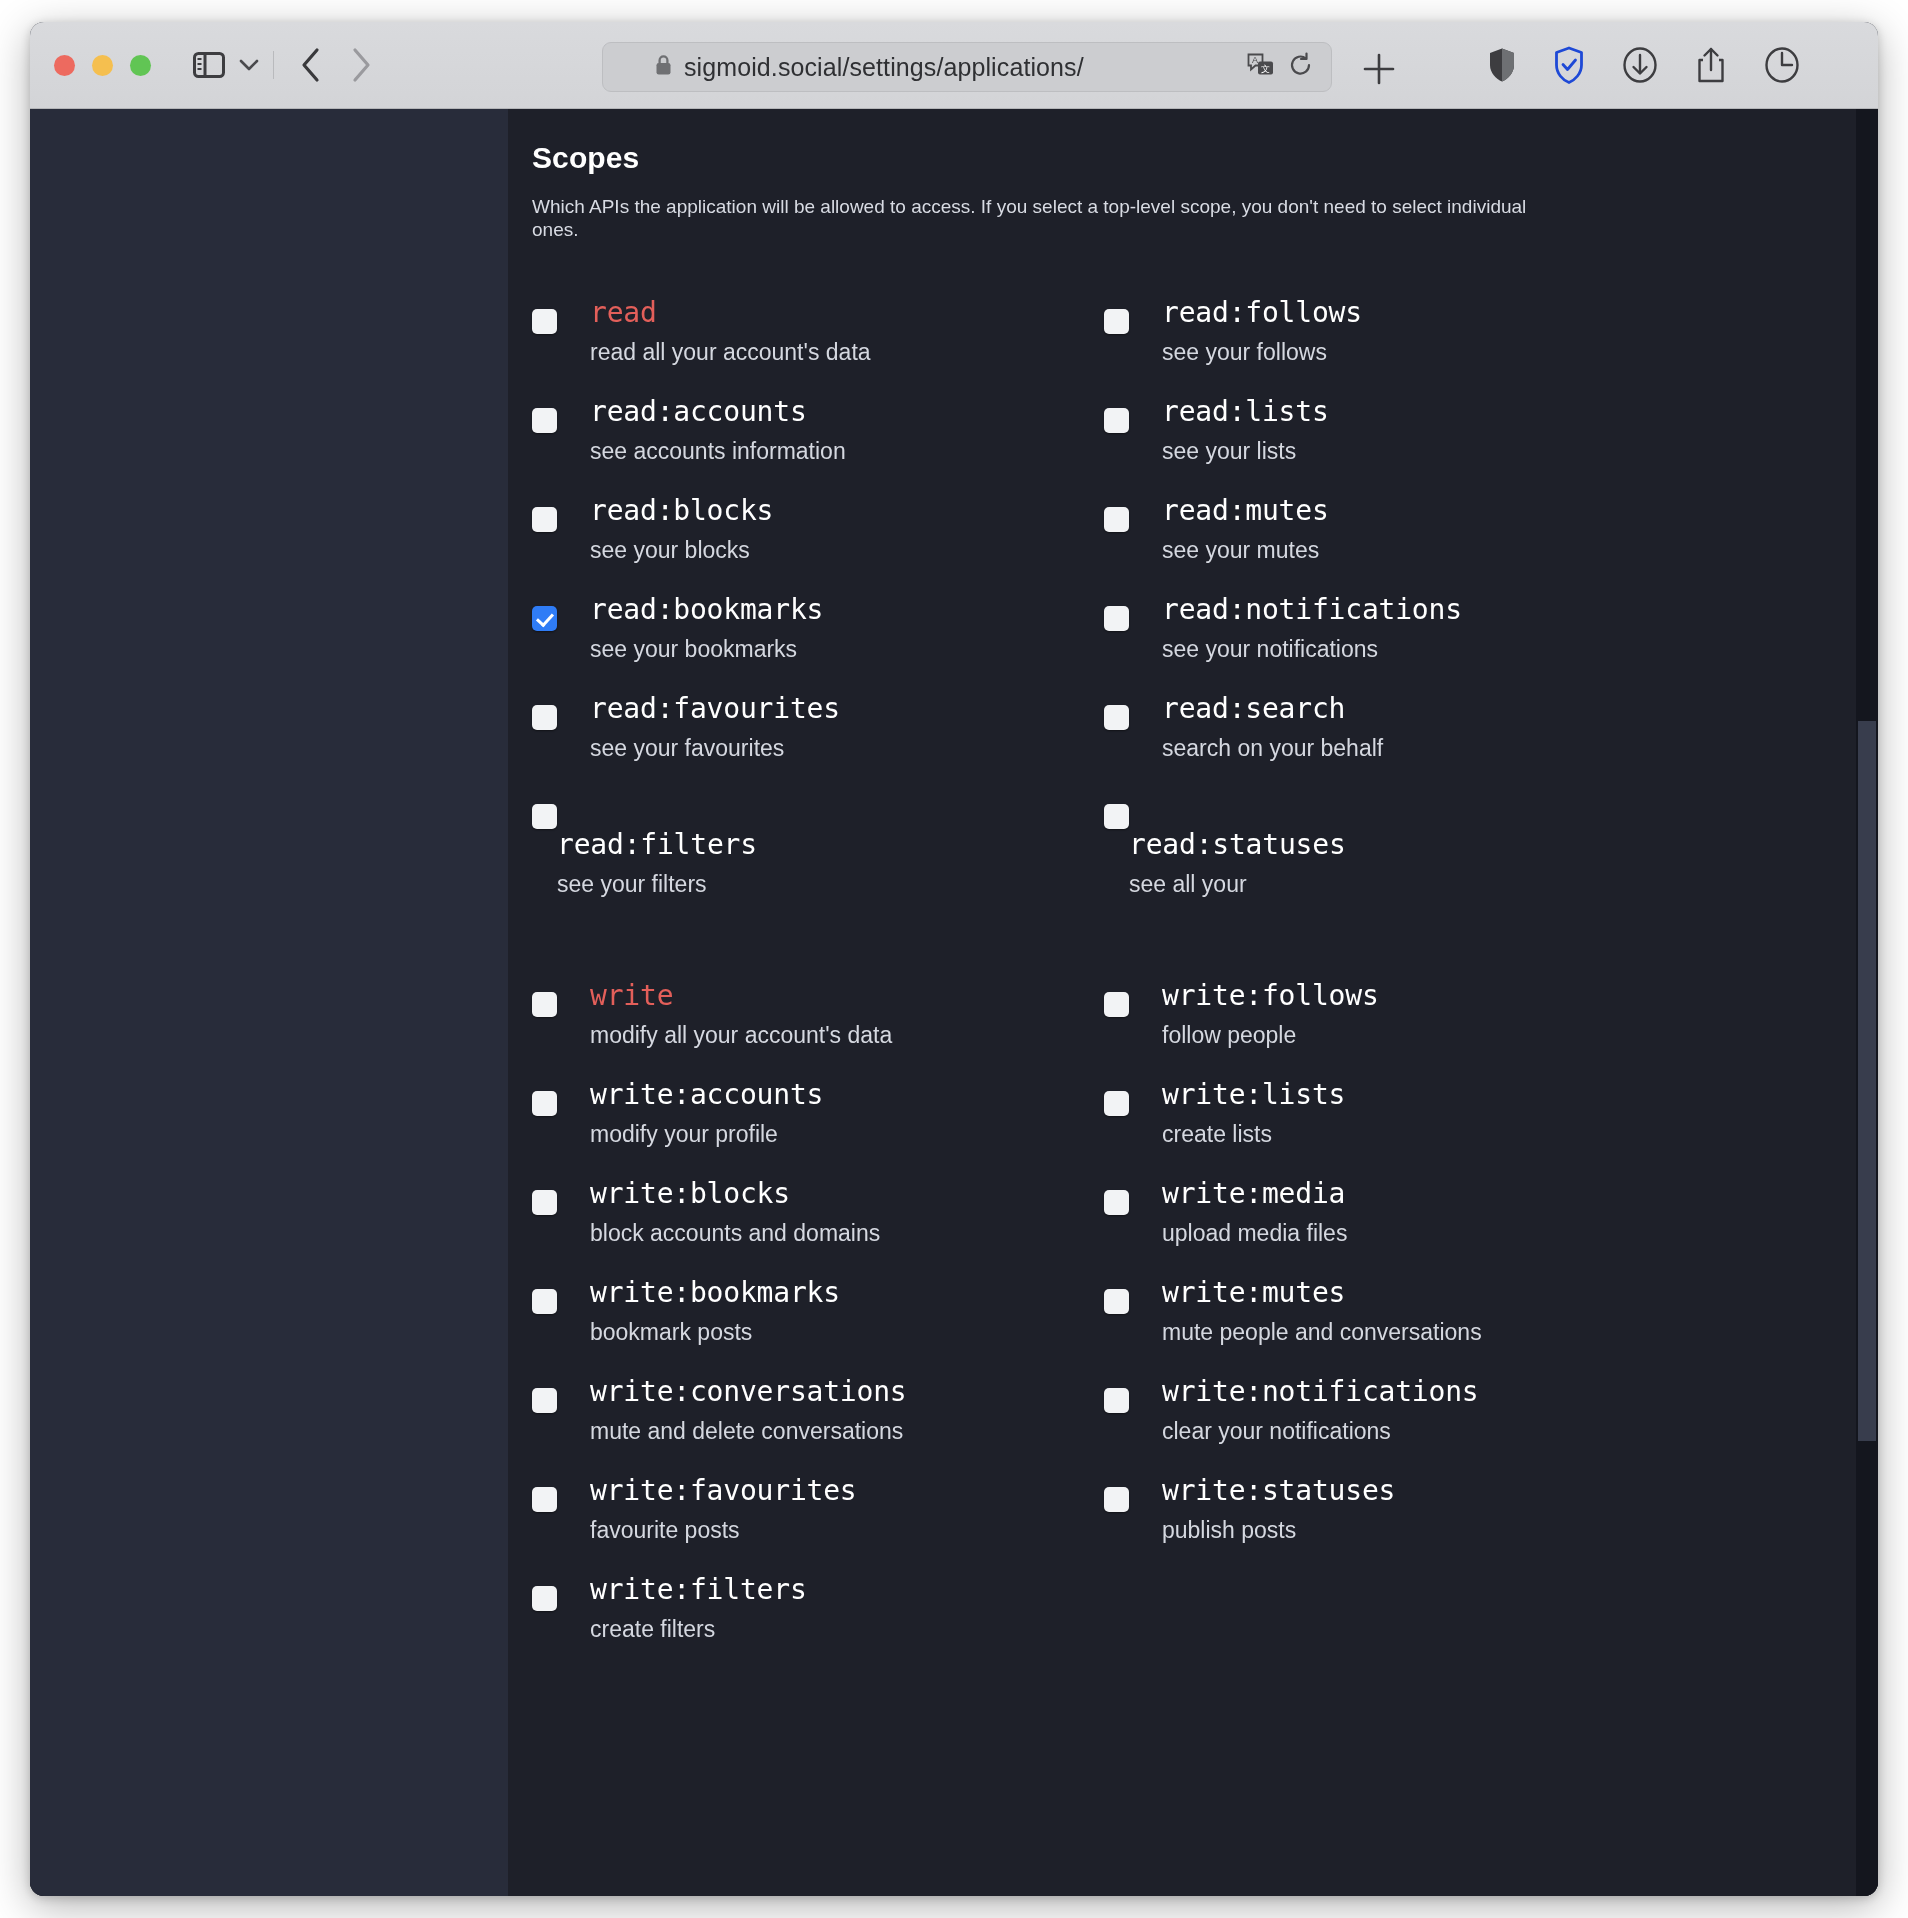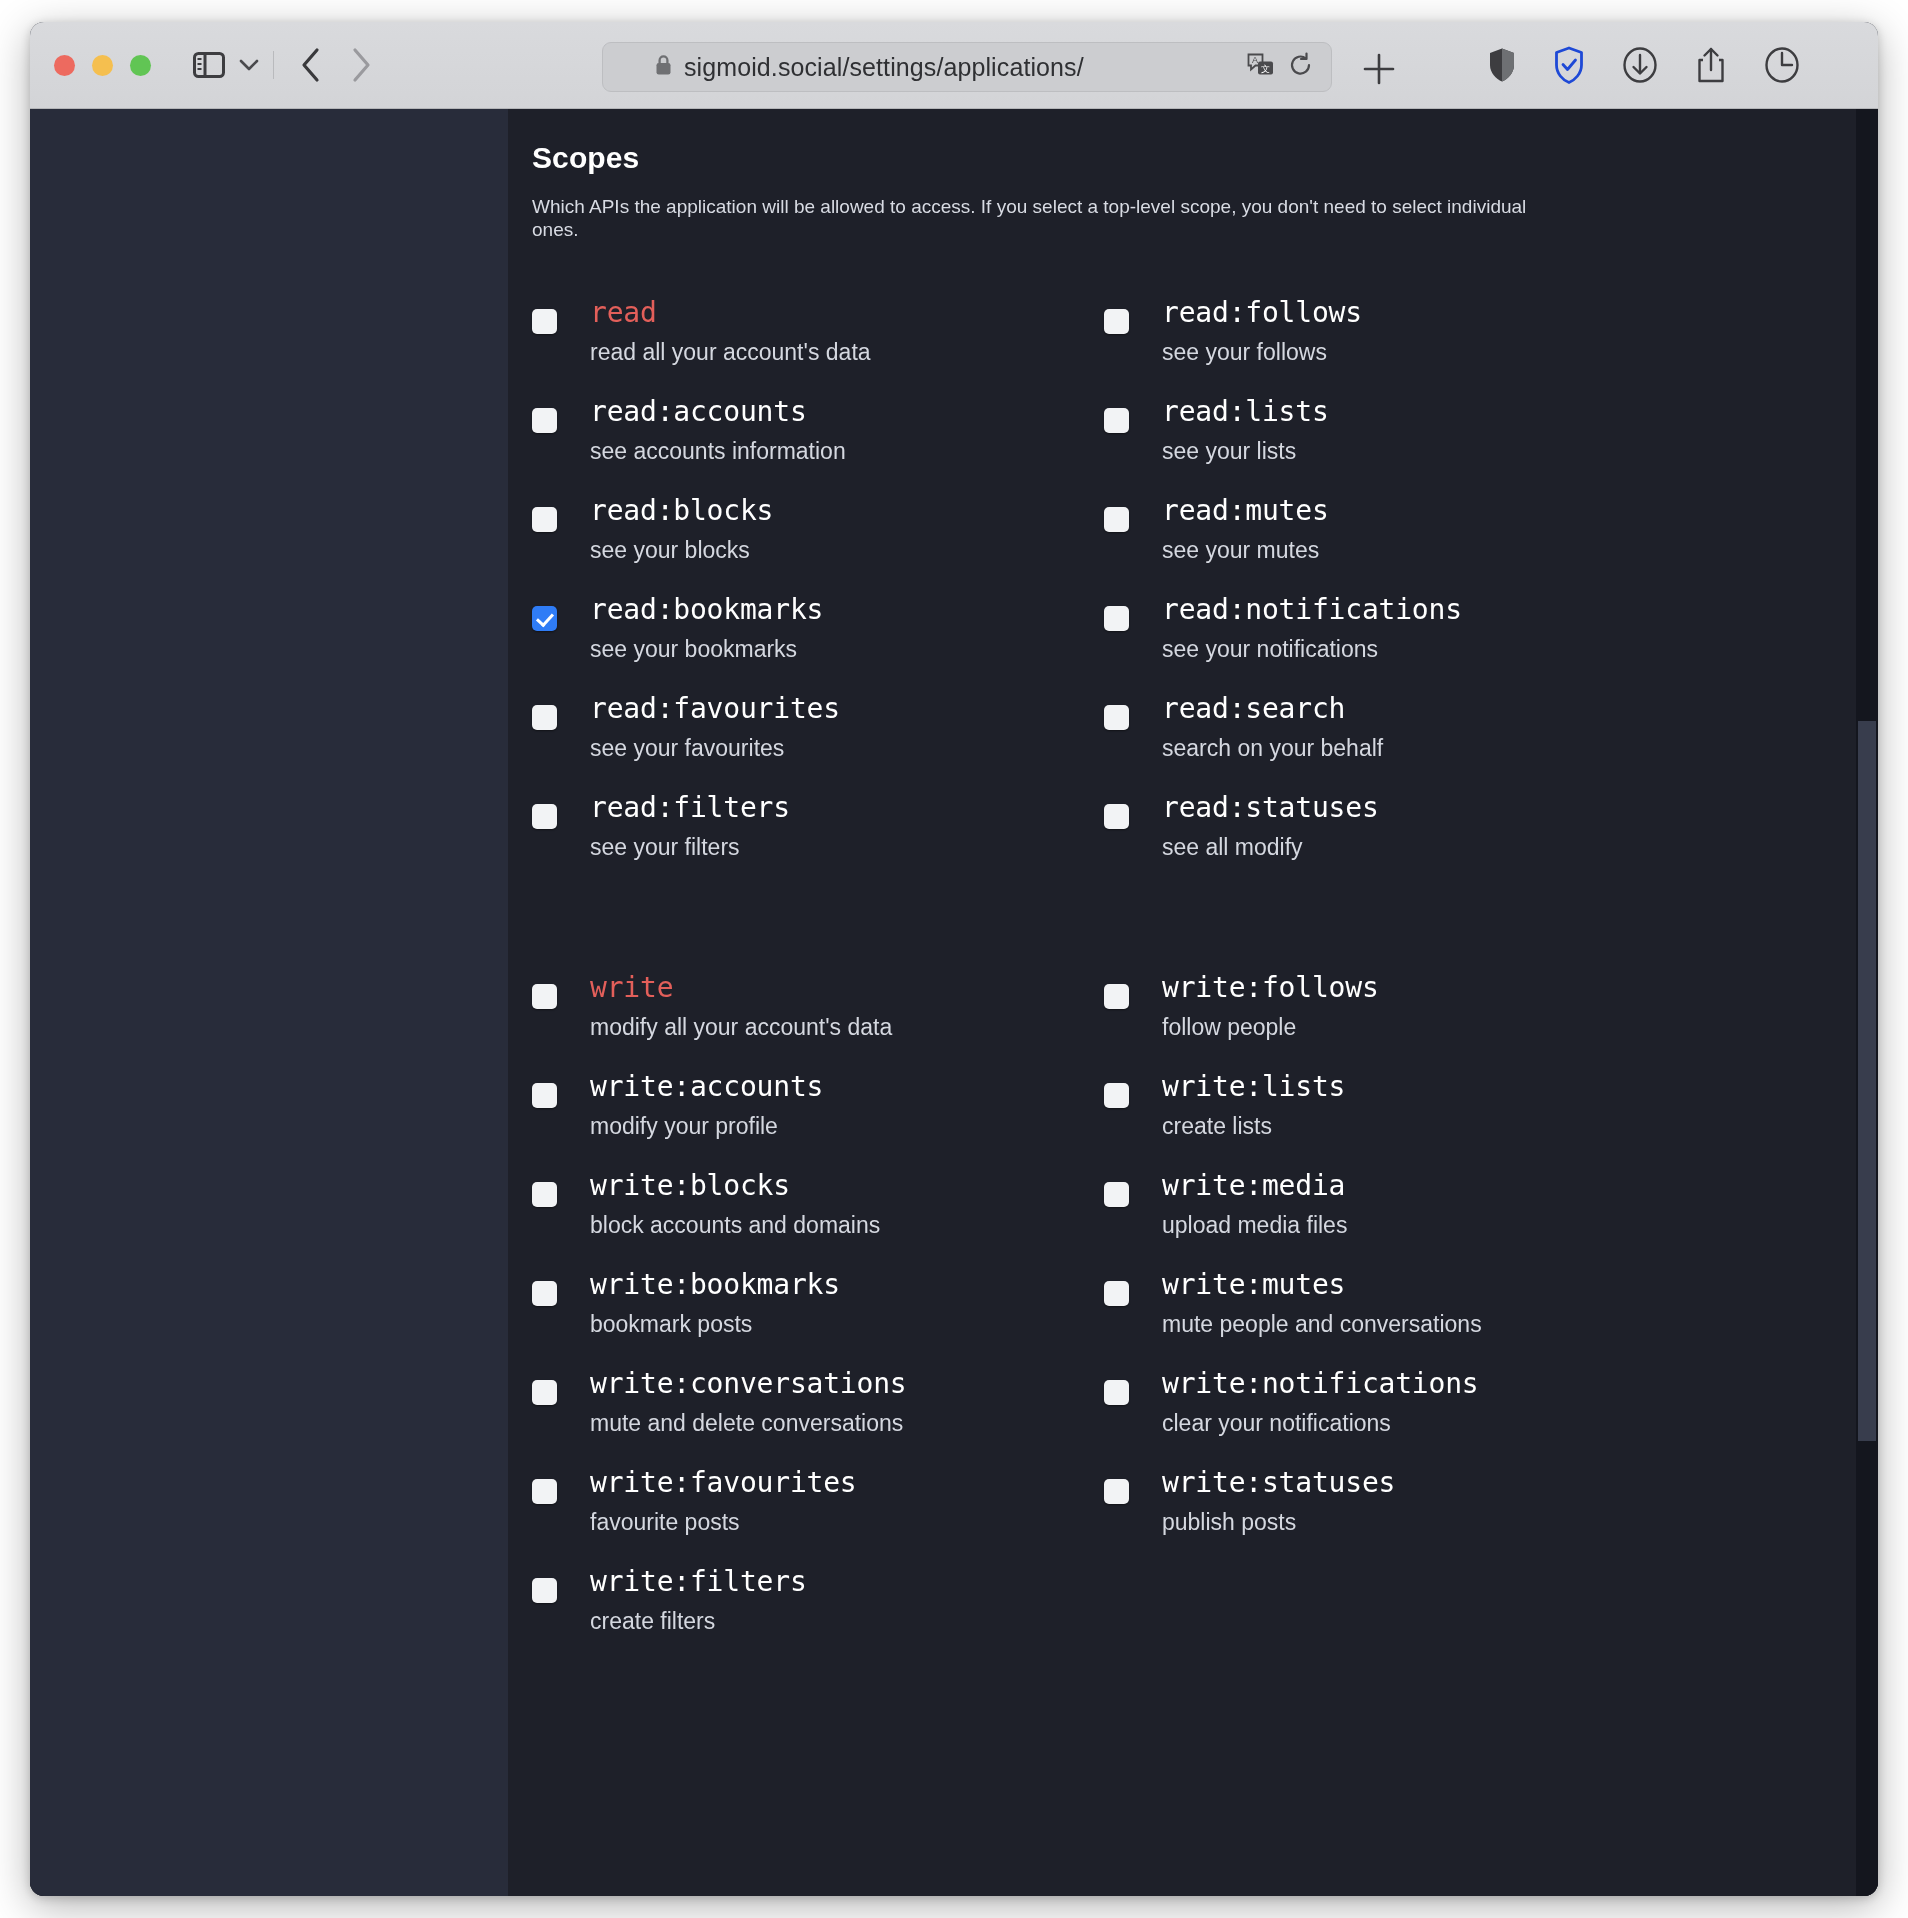--- a/index.html
+++ b/index.html
@@ -119,21 +119,21 @@
     grid-template-columns: 572px 1fr;
     column-gap: 0;
     margin-top: 56px;
   }
   .scope-item {
     display: flex;
     align-items: flex-start;
     margin-bottom: 25px;
     min-height: 74px;
   }
-  .scope-item.gap-after { margin-bottom: 106px; }
+  .scope-item.gap-after { margin-bottom: 83px; flex-direction: column; }
 
   .cbx {
     flex: 0 0 auto;
     width: 25px; height: 25px;
     border-radius: 5px;
     background: #f2f3f5;
     box-shadow: 0 1px 2px rgba(0,0,0,0.45);
     margin-top: 12px;
     margin-right: 8px;
     position: relative;
@@ -433,21 +433,21 @@
                   <div class="cbx"></div>
                   <div class="scope-texts">
                     <span class="scope-name">read:search</span>
                     <span class="scope-desc">search on your behalf</span>
                   </div>
                 </div>
                 <div class="scope-item gap-after">
                   <div class="cbx"></div>
                   <div class="scope-texts">
                     <span class="scope-name">read:statuses</span>
-                    <span class="scope-desc">see all modify</span>
+                    <span class="scope-desc">see all your</span>
                   </div>
                 </div>
                 <div class="scope-item">
                   <div class="cbx"></div>
                   <div class="scope-texts">
                     <span class="scope-name">write:follows</span>
                     <span class="scope-desc">follow people</span>
                   </div>
                 </div>
                 <div class="scope-item">

